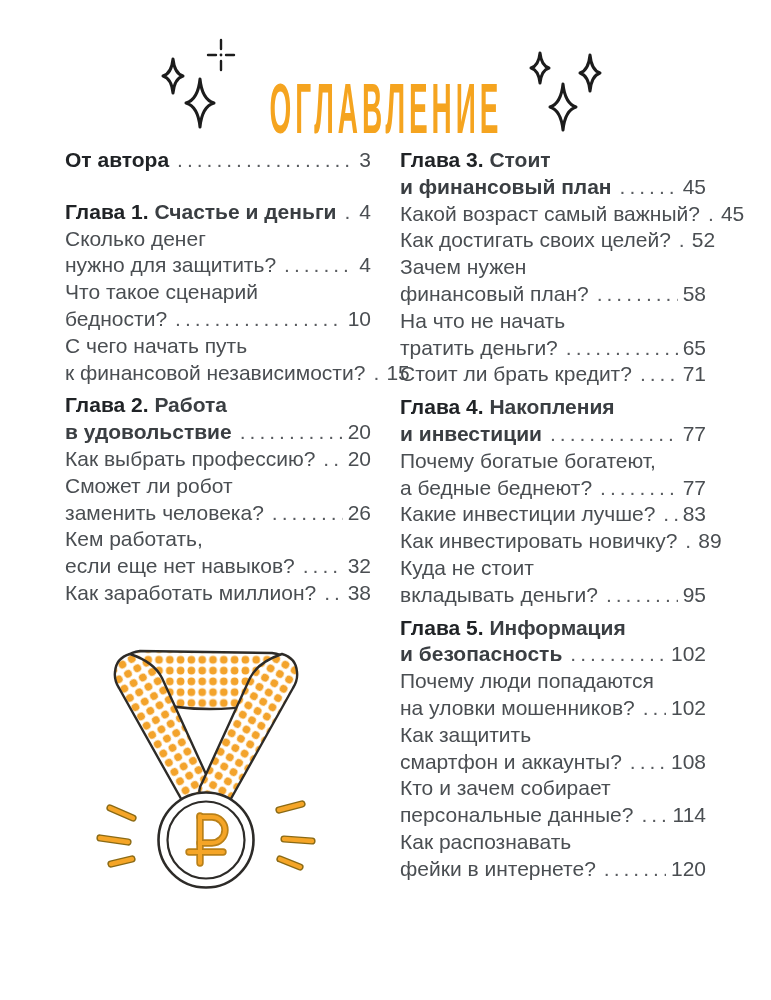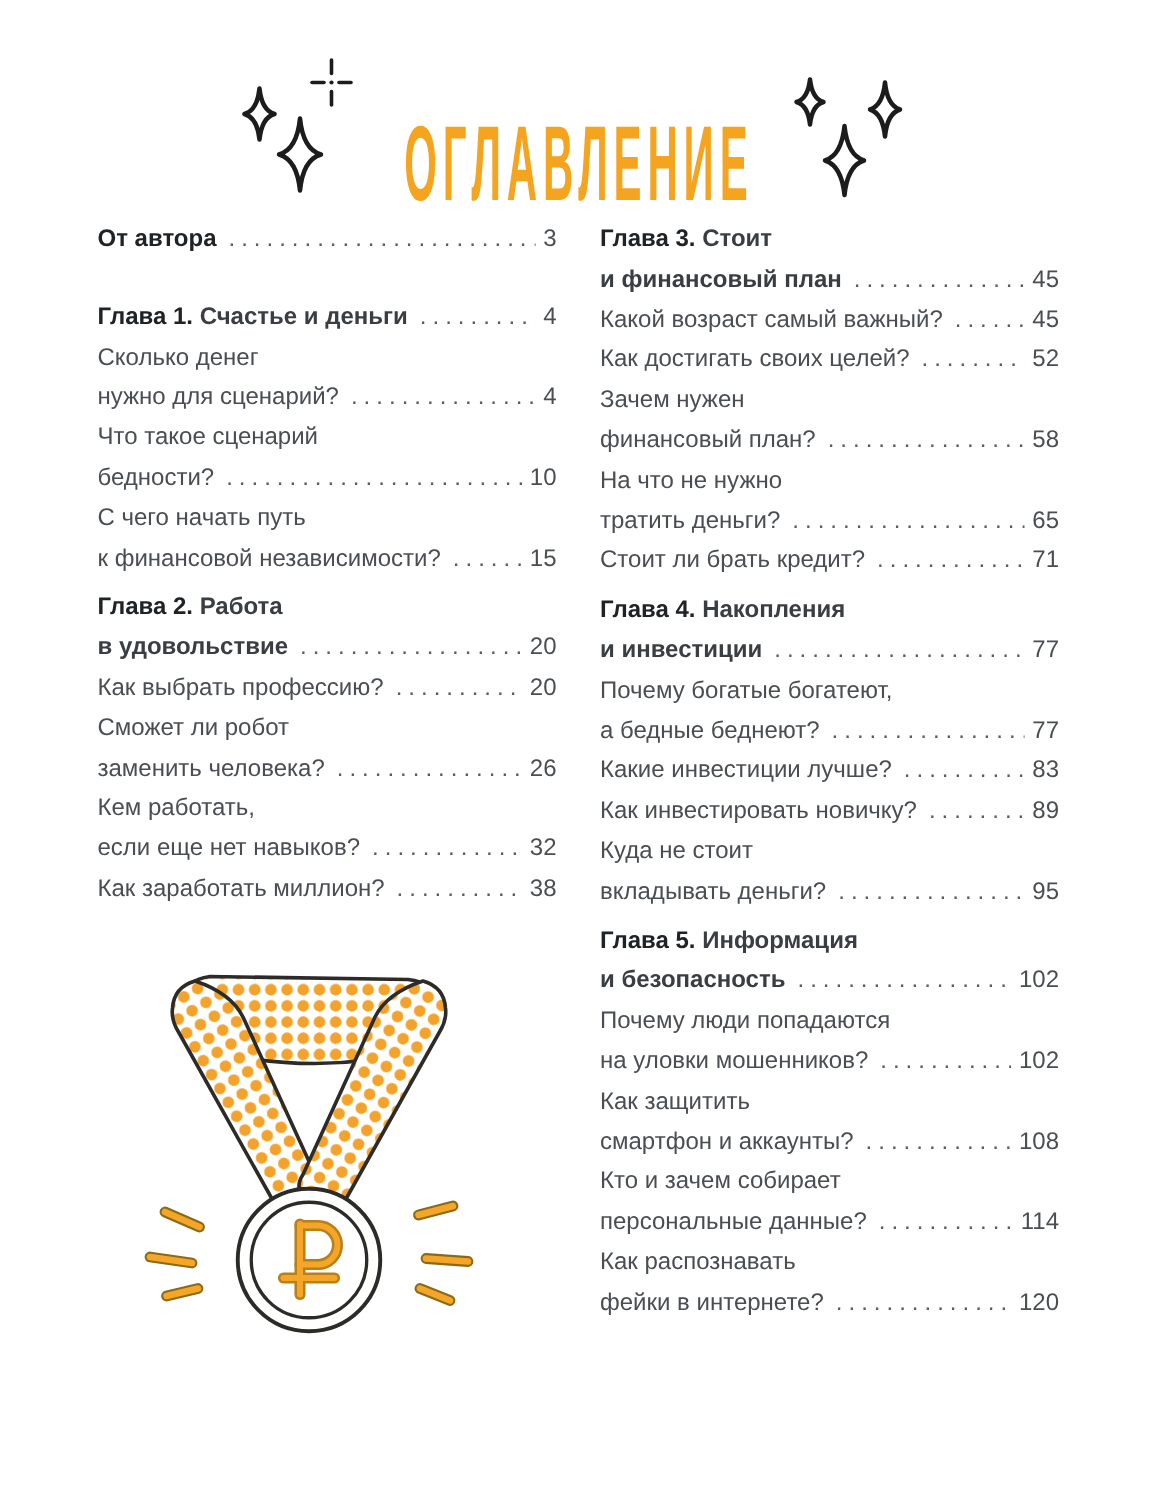--- a/index.html
+++ b/index.html
@@ -13,21 +13,21 @@
     font-size:50px;line-height:52px;font-weight:bold;letter-spacing:7px;white-space:nowrap;
     color:#F5A41F;transform:scale(0.56,1.42);transform-origin:center top;
   }
   .sparkles-left{position:absolute;left:140px;top:36px}
   .sparkles-right{position:absolute;left:523px;top:42px}
   
   .toc{position:absolute;top:147px;left:65px;width:642px;display:flex;gap:29px}
   .toc-col{width:306px;flex:0 0 306px}
   .toc-section + .toc-section{margin-top:6px}
   .toc-col-left .toc-section:nth-child(2){margin-top:25px}
-  .toc-line{display:flex;align-items:baseline;font-size:16px;line-height:26.8px;color:#4a4e52}
+  .toc-line{display:flex;align-items:baseline;font-size:21px;line-height:26.8px;color:#4a4e52}
   .toc-text{white-space:nowrap;flex:0 0 auto}
   .toc-heading .toc-text{font-weight:bold;color:#3a3e42}
   .chapter-num{color:#202326}
   .chapter-name{color:#3a3e42}
   .leader{
     flex:1 1 auto;min-width:8px;overflow:hidden;white-space:nowrap;
     margin:0 5px 0 8px;color:#595c60;font-weight:normal;
   }
   .leader::after{
     content:"...........................................................................";
@@ -78,21 +78,21 @@
       <section class="toc-section">
         <div class="toc-line toc-heading">
           <span class="toc-text"><span class="chapter-num">Глава 1.</span><span class="chapter-name"> Счастье и деньги</span></span>
           <span class="leader"></span>
           <span class="page-num">4</span>
         </div>
         <div class="toc-line">
           <span class="toc-text">Сколько денег</span>
         </div>
         <div class="toc-line">
-          <span class="toc-text">нужно для сценарий?</span>
+          <span class="toc-text">нужно для защитить?</span>
           <span class="leader"></span>
           <span class="page-num">4</span>
         </div>
         <div class="toc-line">
           <span class="toc-text">Что такое сценарий</span>
         </div>
         <div class="toc-line">
           <span class="toc-text">бедности?</span>
           <span class="leader"></span>
           <span class="page-num">10</span>
@@ -165,21 +165,21 @@
         </div>
         <div class="toc-line">
           <span class="toc-text">Зачем нужен</span>
         </div>
         <div class="toc-line">
           <span class="toc-text">финансовый план?</span>
           <span class="leader"></span>
           <span class="page-num">58</span>
         </div>
         <div class="toc-line">
-          <span class="toc-text">На что не нужно</span>
+          <span class="toc-text">На что не начать</span>
         </div>
         <div class="toc-line">
           <span class="toc-text">тратить деньги?</span>
           <span class="leader"></span>
           <span class="page-num">65</span>
         </div>
         <div class="toc-line">
           <span class="toc-text">Стоит ли брать кредит?</span>
           <span class="leader"></span>
           <span class="page-num">71</span>

